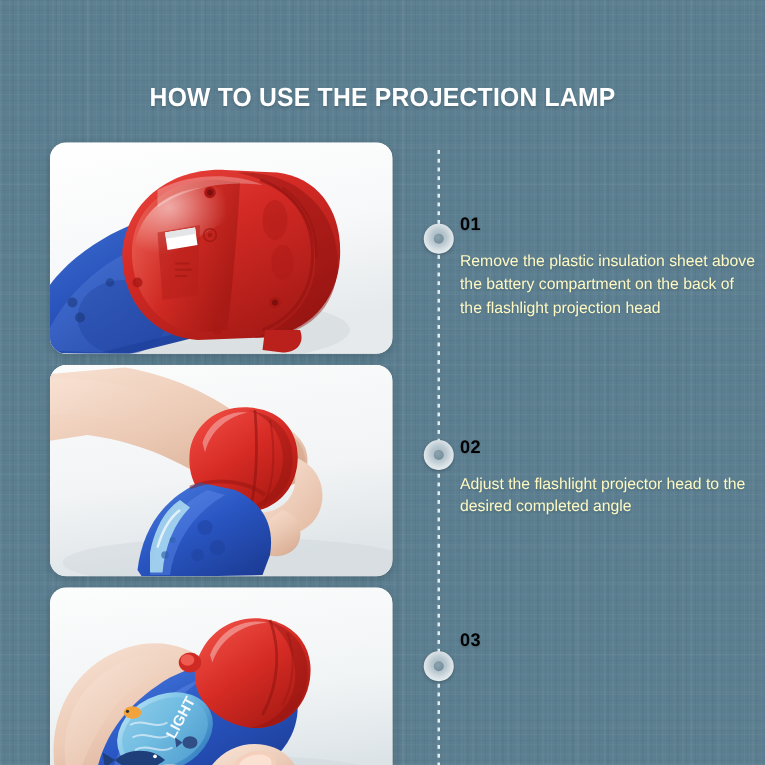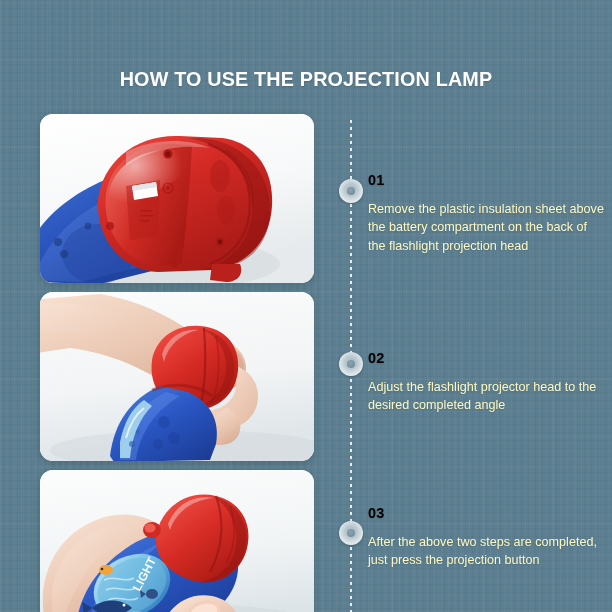--- a/index.html
+++ b/index.html
@@ -426,16 +426,15 @@
       <ellipse cx="164" cy="142" rx="13.5" ry="8" transform="rotate(-14 164 142)" fill="#fae1d2"></ellipse>
 
       <path d="M60,158 C70,144 92,138 112,144 L116,160 L58,162 Z" fill="url(#p3skin)"></path>
     </svg>
   </div>
 
   <div class="marker marker-3"></div>
 
   <div class="step step-3">
     <div class="step-num">03</div>
-    <div class="step-text">After the above two steps are completed, just press the projection button</div>
   </div>
 
 </div>
 
 </body></html>

